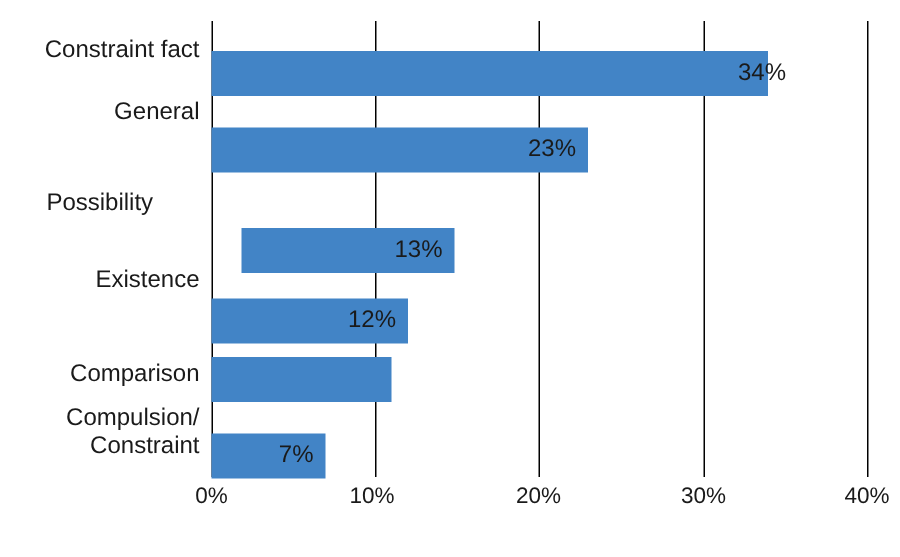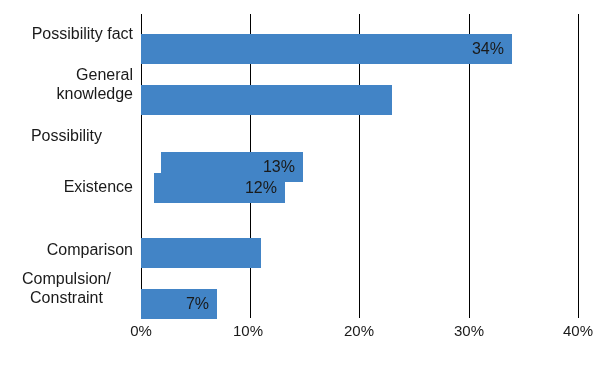--- a/index.html
+++ b/index.html
@@ -66,63 +66,63 @@
     font-size:15px;
     color:#1a1a1a;
   }
 </style>
 </head>
 <body>
 
 <div id="chart">
 
   <div class="cat" style="top:24px;">
-    <span>Possibility fact</span>
+    <span>Constraint fact</span>
   </div>
   <div class="cat" style="top:65px;">
     <span>General</span>
-    <span>knowledge</span>
   </div>
   <div class="cat" style="top:126px;text-align:center;">
     <span>Possibility</span>
   </div>
   <div class="cat" style="top:177px;">
     <span>Existence</span>
   </div>
   <div class="cat" style="top:240px;">
     <span>Comparison</span>
   </div>
-  <div class="cat" style="top:269px;text-align:center;">
+  <div class="cat" style="top:269px;">
     <span>Compulsion/</span>
     <span>Constraint</span>
   </div>
 
   <div class="plot">
 
     <div class="gridline" style="left:0px;"></div>
     <div class="gridline" style="left:109px;"></div>
     <div class="gridline" style="left:218px;"></div>
     <div class="gridline" style="left:328px;"></div>
     <div class="gridline" style="left:437px;"></div>
 
     <div class="rowband" style="top:20px;height:30px;">
       <div class="bar" style="width:371px;"></div>
-      <div class="bar-label" style="left:0px;width:363px;text-align:right;">34%</div>
+      <div class="bar-label" style="left:0px;width:363px;text-align:right;padding-left:20px;">34%</div>
     </div>
 
     <div class="rowband" style="top:71px;height:30px;">
       <div class="bar" style="width:251px;"></div>
+      <div class="bar-label" style="left:0px;width:243px;text-align:right;">23%</div>
     </div>
 
     <div class="rowband" style="top:138px;height:30px;margin-left:20px;">
       <div class="bar" style="width:142px;"></div>
       <div class="bar-label" style="left:0px;width:134px;text-align:right;">13%</div>
     </div>
 
-    <div class="rowband" style="top:159px;height:30px;margin-left:13px;">
+    <div class="rowband" style="top:185px;height:30px;">
       <div class="bar" style="width:131px;"></div>
       <div class="bar-label" style="left:0px;width:123px;text-align:right;">12%</div>
     </div>
 
     <div class="rowband" style="top:224px;height:30px;">
       <div class="bar" style="width:120px;"></div>
     </div>
 
     <div class="rowband" style="top:275px;height:30px;">
       <div class="bar" style="width:76px;"></div>

